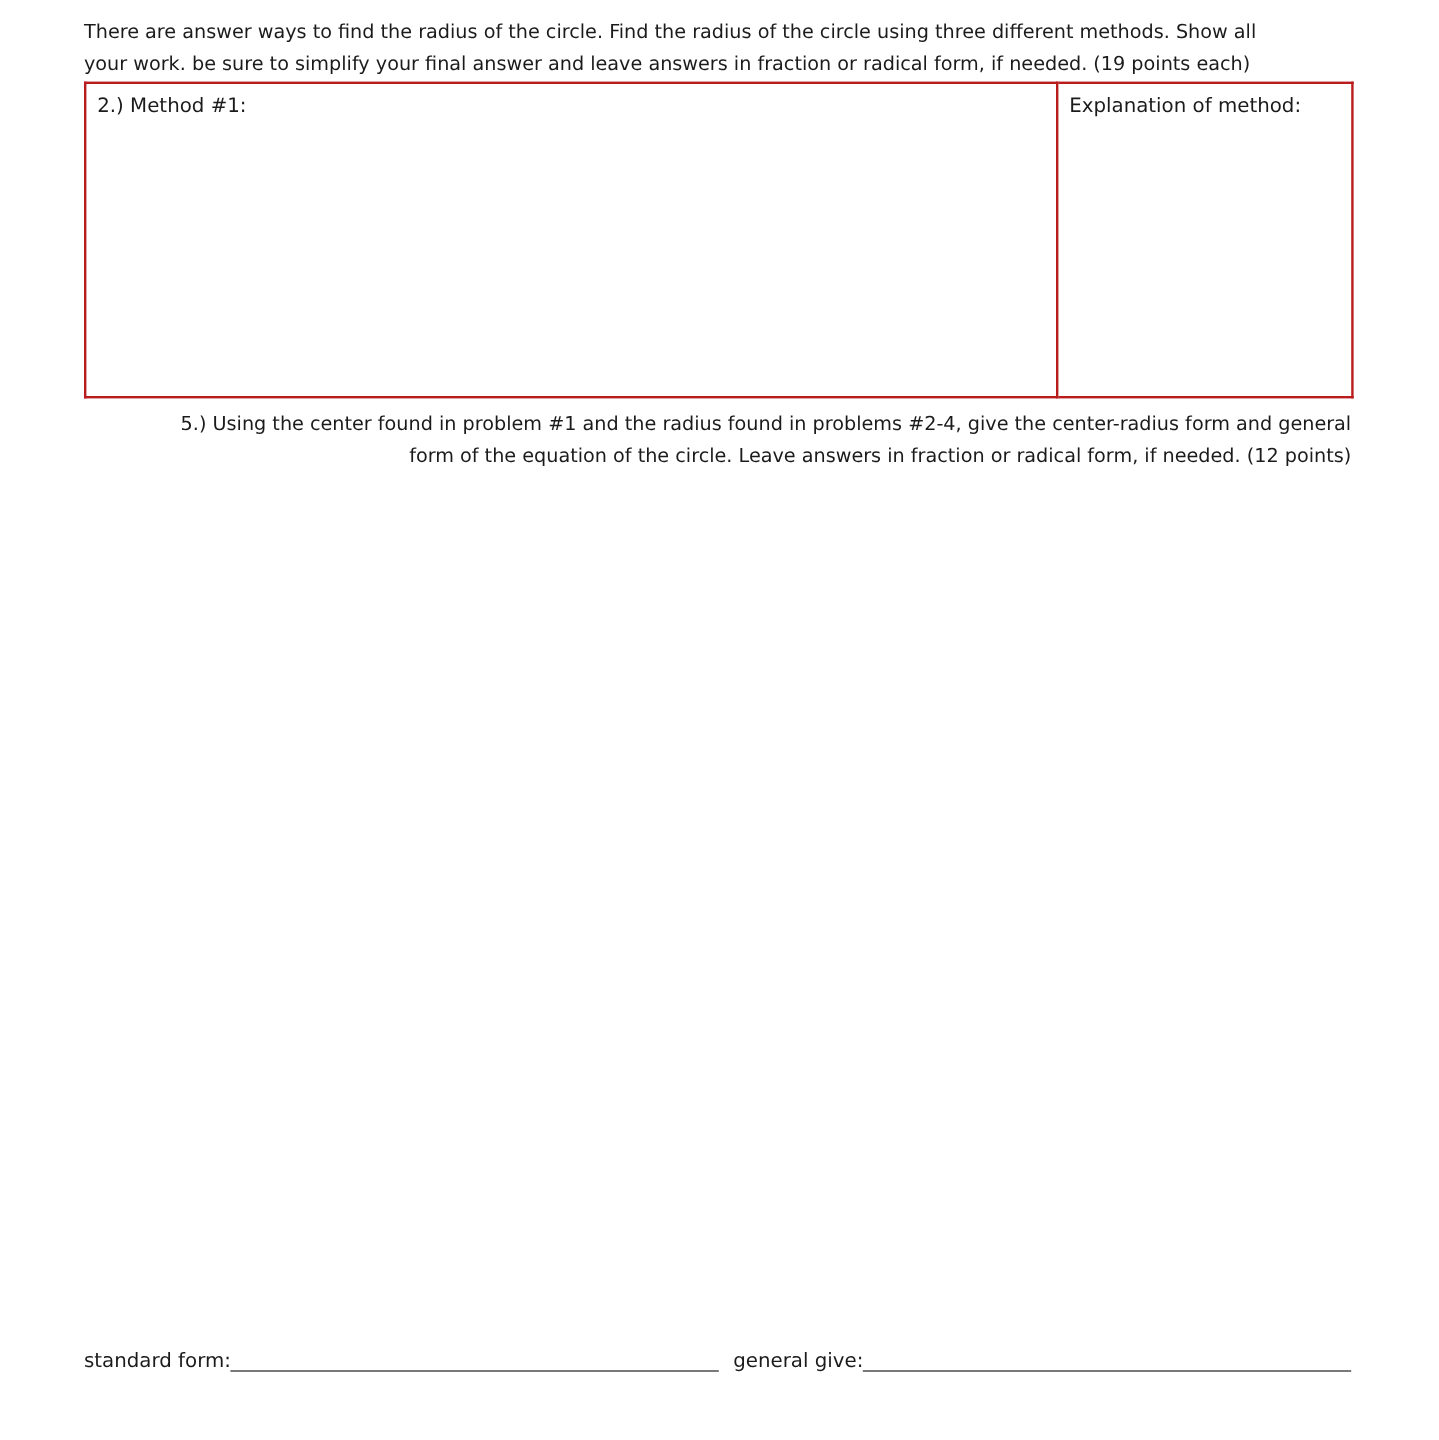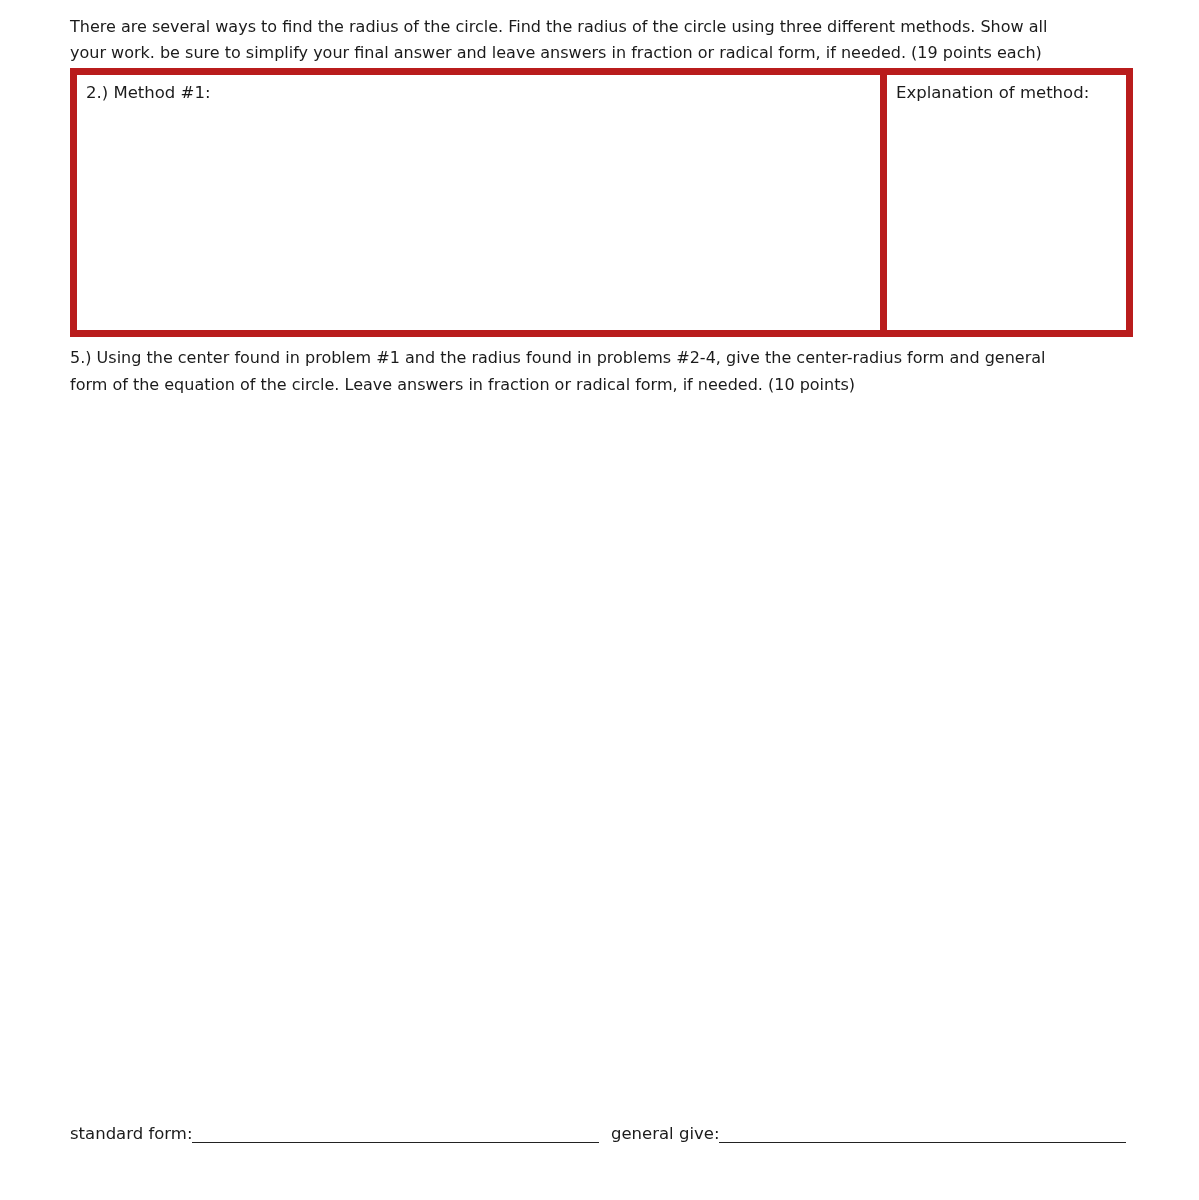--- a/index.html
+++ b/index.html
@@ -23,32 +23,32 @@
     line-height: 26px;
     white-space: nowrap;
   }
   .work-table {
     border-collapse: collapse;
     width: 1056px;
     table-layout: fixed;
     margin-top: 2px;
   }
   .work-table td {
-    border: 7px solid #b91c1c;
+    border: 2px solid #b91c1c;
     vertical-align: top;
     padding: 7px 9px;
     font-size: 16.5px;
     line-height: 22px;
   }
   .method-cell { width: 810px; }
   .explain-cell { width: 246px; }
   .row-1 td { height: 262px; }
   .row-2 td { height: 265px; }
   .row-3 td { height: 288px; }
-  .problem5 { margin-top: 7px; }
+  .problem5 { margin-top: 7px; text-align: right; }
   .problem5 .p5-line {
     font-size: 16px;
     line-height: 27px;
     white-space: nowrap;
   }
   .forms-line {
     position: absolute;
     left: 70px;
     right: 73px;
     top: 1123px;
@@ -64,40 +64,40 @@
     border-bottom: 1.5px solid #222222;
     height: 19px;
   }
 </style>
 </head>
 <body>
 
 <div class="page">
 
   <div>
-    <div class="intro-line">There are several ways to find the radius of the circle. Find the radius of the circle using three different methods. Show all</div>
+    <div class="intro-line">There are answer ways to find the radius of the circle. Find the radius of the circle using three different methods. Show all</div>
     <div class="intro-line">your work. be sure to simplify your final answer and leave answers in fraction or radical form, if needed. (19 points each)</div>
   </div>
 
   <table class="work-table">
     <tbody>
         <tr class="row-1">
       <td class="method-cell">
         <span>2.) Method #1:</span>
       </td>
       <td class="explain-cell">
         <span>Explanation of method:</span>
       </td>
     </tr>
   </tbody>
     </table>
 
   <div class="problem5">
     <div class="p5-line">5.) Using the center found in problem #1 and the radius found in problems #2-4, give the center-radius form and general</div>
-    <div class="p5-line">form of the equation of the circle. Leave answers in fraction or radical form, if needed. (10 points)</div>
+    <div class="p5-line">form of the equation of the circle. Leave answers in fraction or radical form, if needed. (12 points)</div>
   </div>
 
 </div>
 
 <div class="forms-line">
   <span class="label">standard form:</span>
   <span class="blank"></span>
   <span class="gap"></span>
   <span class="label">general give:</span>
   <span class="blank"></span>

